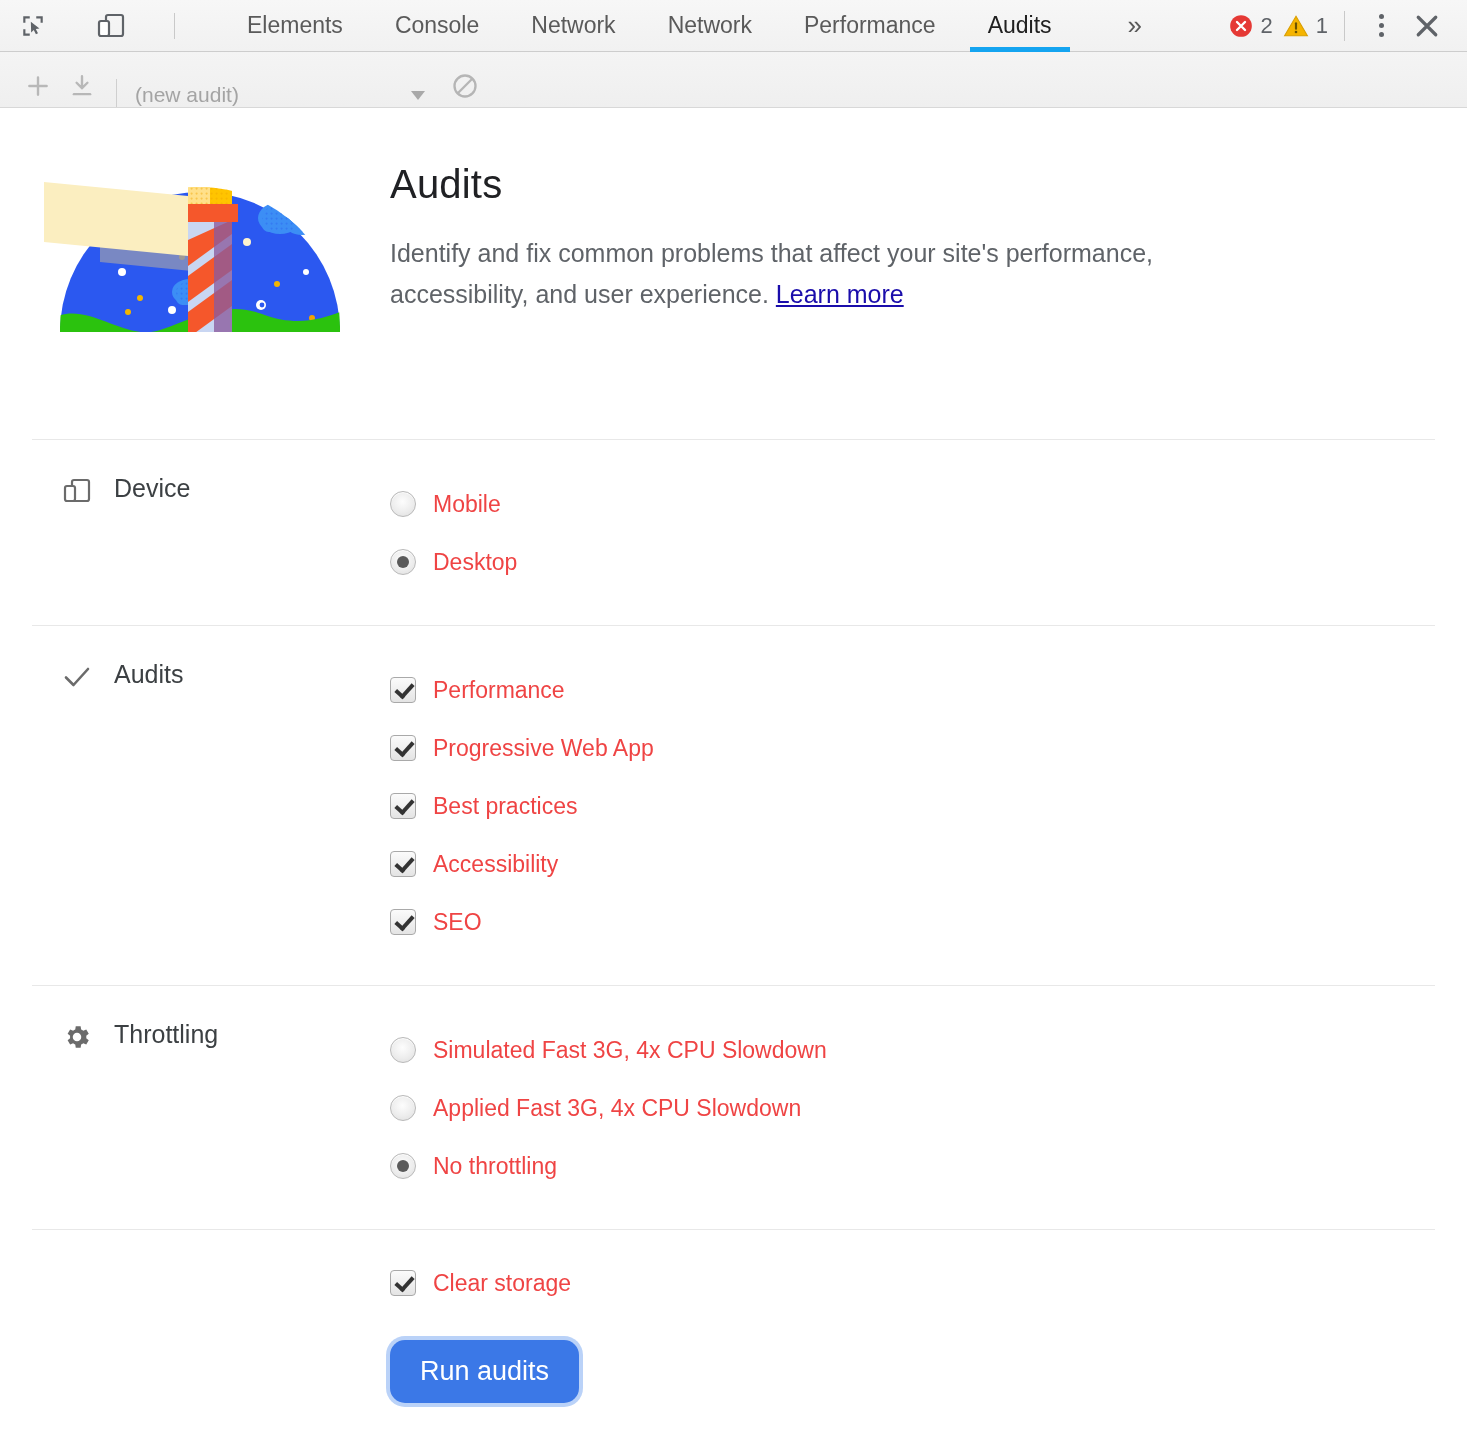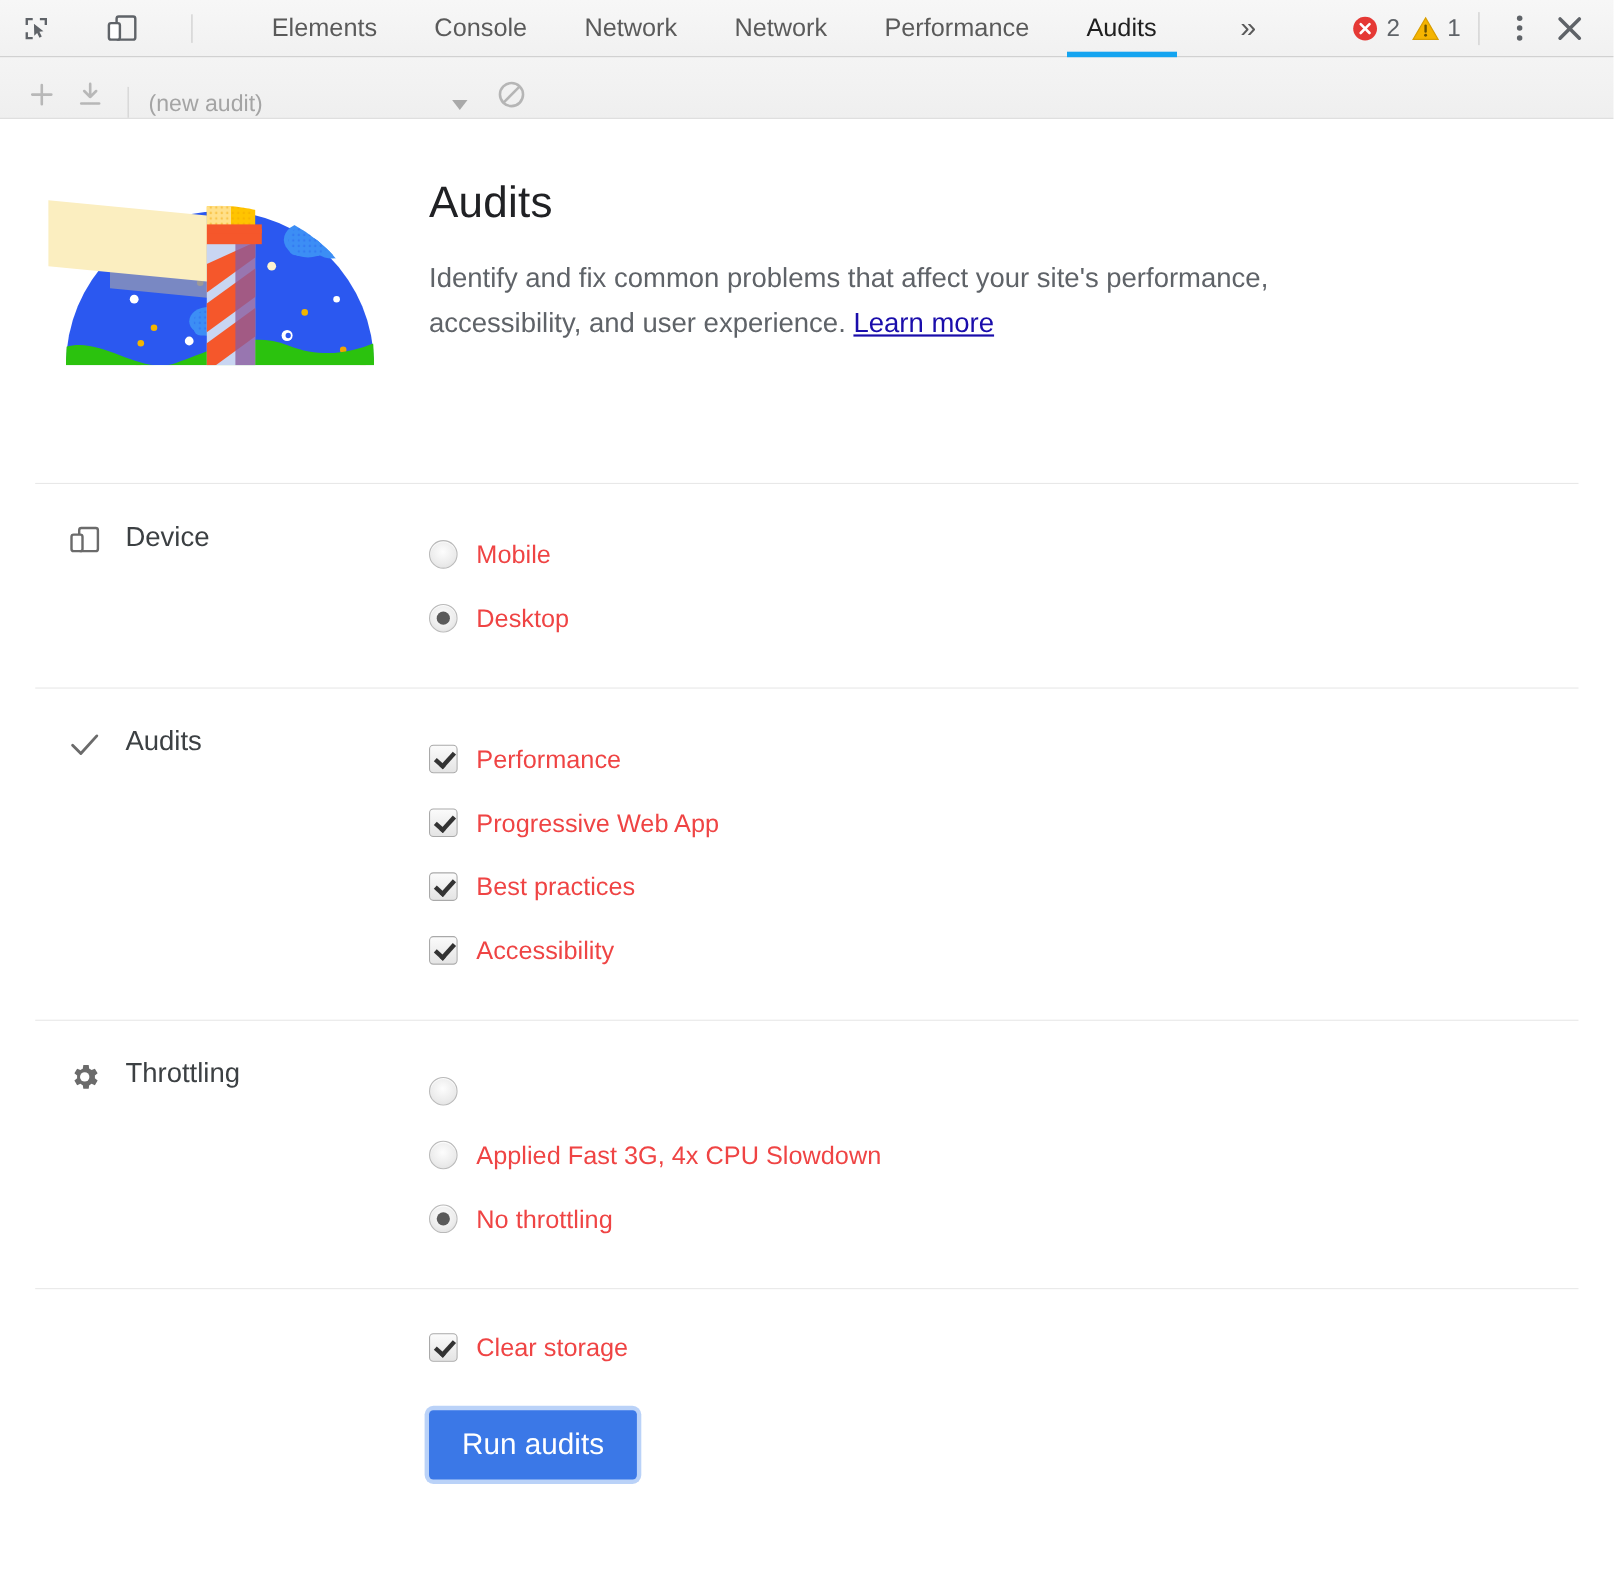--- a/index.html
+++ b/index.html
@@ -228,21 +228,21 @@
     padding: 30px 0 0 0;
   }
   .tail-inner { padding-left: 390px; }
   .runbtn-wrap { margin-top: 34px; padding-left: 390px; }
   .runbtn {
     background: #3b78e7;
     color: #ffffff;
     font-size: 27px;
     font-family: "Liberation Sans", sans-serif;
     border: none;
-    border-radius: 4px;
+    border-radius: 15px;
     padding: 16px 30px;
     cursor: pointer;
     box-shadow: 0 0 0 4px #bad2f8;
   }
 
   svg { display: block; }
 </style>
 </head>
 <body>
 
@@ -477,38 +477,43 @@
         <span class="lbl">Progressive Web App</span>
       </div>
       <div class="opt-row">
         <span class="checkbox checked"></span>
         <span class="lbl">Best practices</span>
       </div>
       <div class="opt-row">
         <span class="checkbox checked"></span>
         <span class="lbl">Accessibility</span>
       </div>
+      <div class="opt-row">
+        <span class="checkbox checked"></span>
+        <span class="lbl">SEO</span>
+      </div>
     </div>
   </div>
 
   <div class="divider"></div>
 
   <div class="section">
     <div class="sec-label">
       <span class="ico">
         <svg width="30" height="30" viewBox="0 0 24 24">
           <path d="M19.4 13a7.6 7.6 0 0 0 0-2l2-1.6-2-3.4-2.4 1a7.6 7.6 0 0 0-1.7-1l-.4-2.6h-3.9L10.6 6a7.6 7.6 0 0 0-1.7 1l-2.4-1-2 3.4 2 1.6a7.6 7.6 0 0 0 0 2l-2 1.6 2 3.4 2.4-1c.5.4 1.1.8 1.7 1l.4 2.6h3.9l.4-2.6c.6-.2 1.2-.6 1.7-1l2.4 1 2-3.4z" fill="#6b6b6b"></path>
           <circle cx="12" cy="12" r="3.4" fill="#ffffff"></circle>
         </svg>
       </span>
       <span class="txt">Throttling</span>
     </div>
     <div class="sec-body">
       <div class="opt-row">
         <span class="radio"></span>
+        <span class="lbl">Simulated Fast 3G, 4x CPU Slowdown</span>
       </div>
       <div class="opt-row">
         <span class="radio"></span>
         <span class="lbl">Applied Fast 3G, 4x CPU Slowdown</span>
       </div>
       <div class="opt-row">
         <span class="radio checked"></span>
         <span class="lbl">No throttling</span>
       </div>
     </div>

